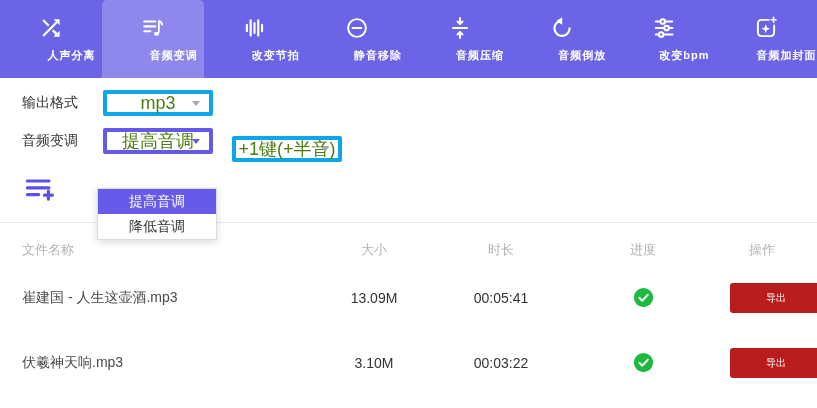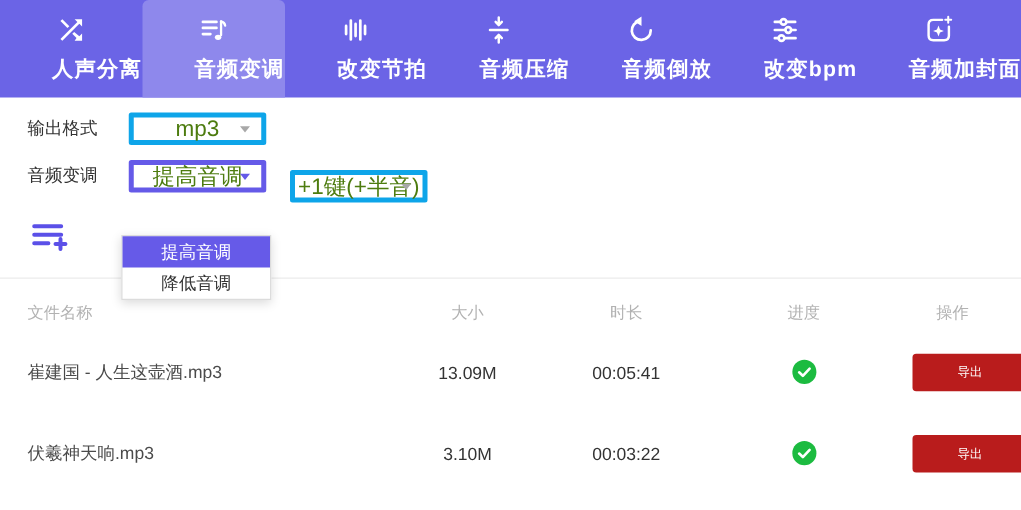--- a/index.html
+++ b/index.html
@@ -24,21 +24,21 @@
     justify-content: center;
     gap: 7px;
     color: #fff;
     cursor: pointer;
   }
   .tab.selected {
     background: #8e88ec;
     border-radius: 5px 5px 0 0;
   }
   .tab .icon { height: 26px; display: flex; align-items: center; justify-content: center; }
-  .tab .tab-label { font-size: 17px; font-weight: bold; letter-spacing: 1px; white-space: nowrap; margin-left: 41px; }
+  .tab .tab-label { font-size: 11px; font-weight: bold; letter-spacing: 1px; white-space: nowrap; margin-left: 41px; }
 
   
   .form { position: relative; }
   .form-row { display: flex; align-items: center; margin-left: 22px; height: 26px; }
   .form-row.r1 { margin-top: 12px; }
   .form-row.r2 { margin-top: 12px; }
   .form-label { width: 81px; font-size: 14px; color: #333; }
   .select {
     width: 110px; height: 26px;
     border: 4px solid #0ea5e9; border-radius: 2px;
@@ -139,20 +139,29 @@
 
   <div class="tab">
     <span class="icon">
       <svg width="26" height="26" viewBox="0 0 24 24" fill="none" stroke="#fff" stroke-width="2" stroke-linecap="round">
         <path d="M4.5 9v6M8 5v14M11.5 7.5v9M15 5v14M18.5 9v6"></path>
       </svg>
     </span>
     <span class="tab-label">改变节拍</span>
   </div>
 
+  <div class="tab">
+    <span class="icon">
+      <svg width="26" height="26" viewBox="0 0 24 24" fill="none" stroke="#fff" stroke-width="1.8">
+        <circle cx="12" cy="12" r="8.2"></circle>
+        <path d="M8 12h8" stroke-linecap="round"></path>
+      </svg>
+    </span>
+    <span class="tab-label">静音移除</span>
+  </div>
 
   <div class="tab">
     <span class="icon">
       <svg width="26" height="26" viewBox="0 0 24 24" fill="none" stroke="#fff" stroke-width="1.8" stroke-linecap="round" stroke-linejoin="round">
         <path d="M5.5 12h13"></path>
         <path d="M12 2.8v5.4M9.7 6 12 8.4 14.3 6"></path>
         <path d="M12 21.2v-5.4M9.7 18 12 15.6 14.3 18"></path>
       </svg>
     </span>
     <span class="tab-label">音频压缩</span>

